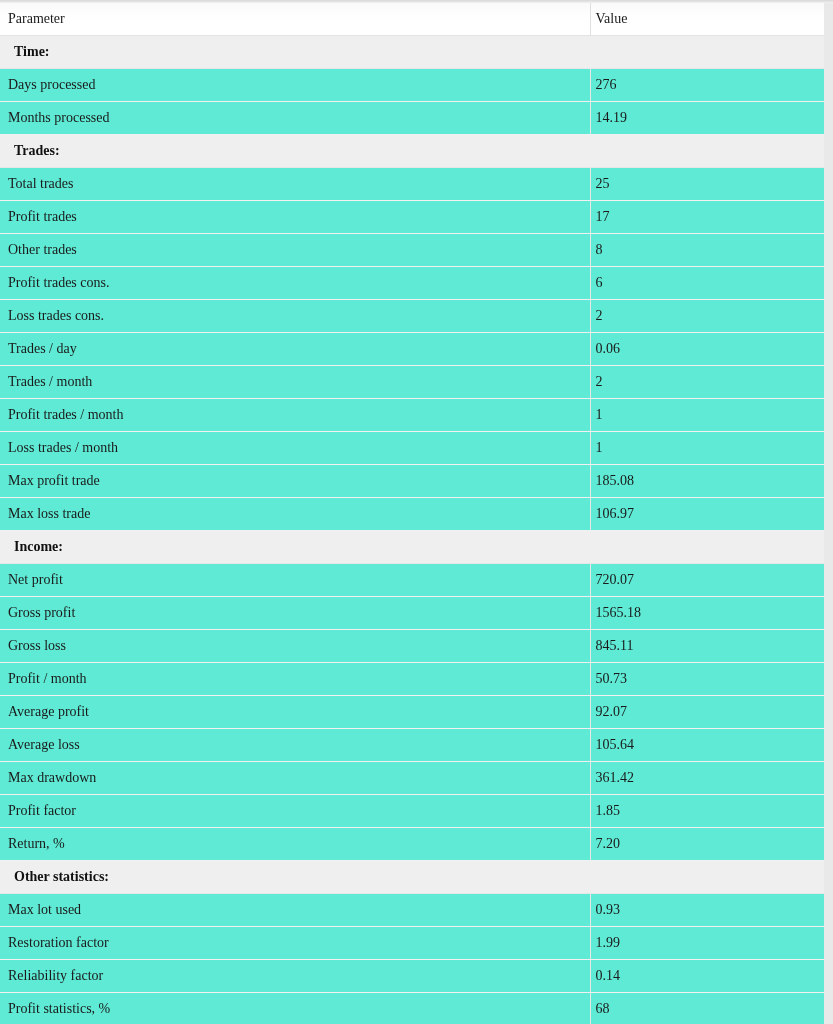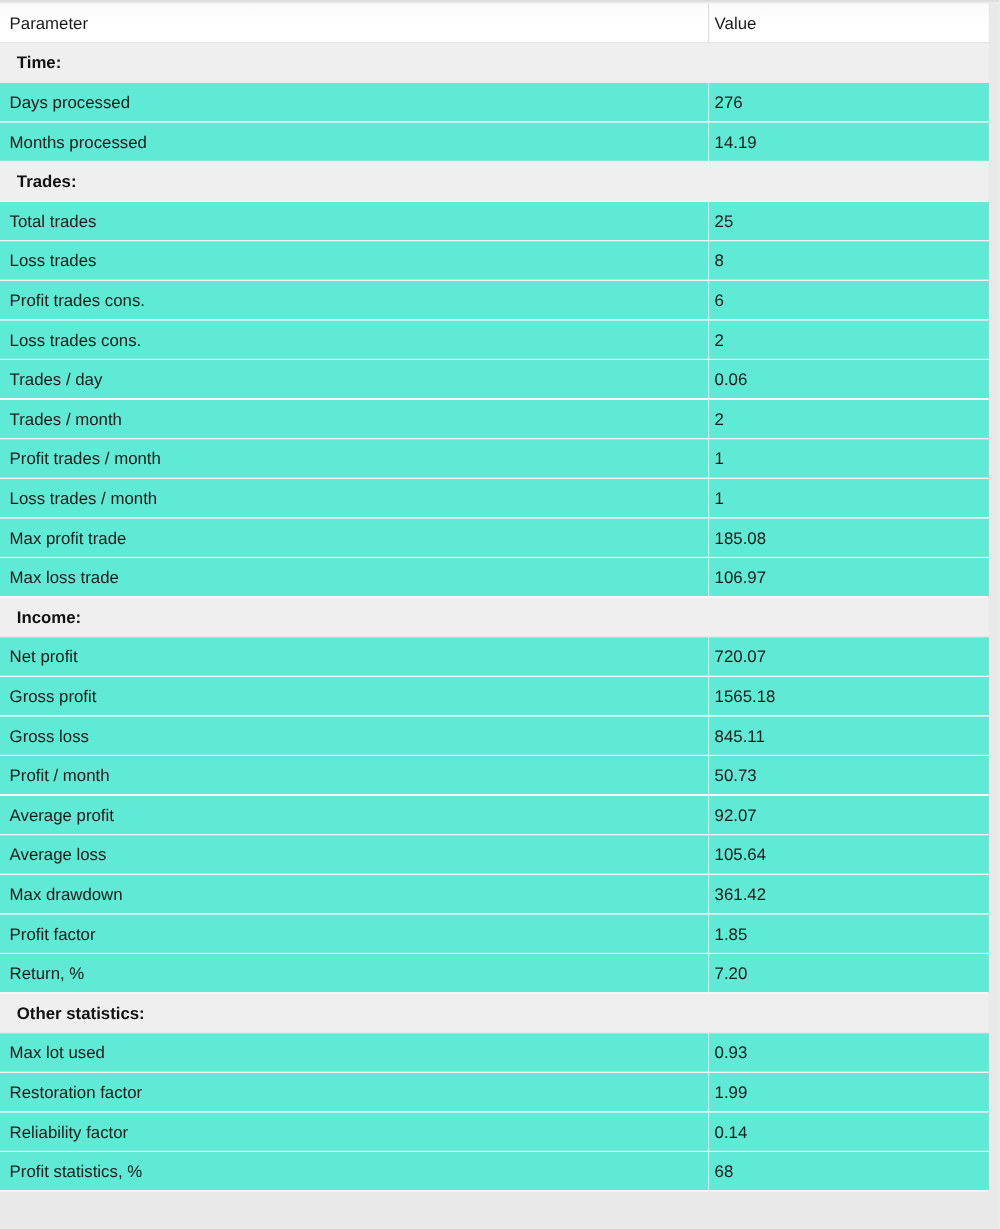--- a/index.html
+++ b/index.html
@@ -55,20 +55,21 @@
   table.stats th,
   table.stats td {
     height: 32px;
     padding: 0 0 0 8px;
     text-align: left;
     vertical-align: middle;
     font-weight: normal;
     line-height: 32px;
     white-space: nowrap;
     overflow: hidden;
+    font-family: Liberation Serif, serif;
   }
 
   
   tr.head-row {
     background: linear-gradient(to bottom, #fafafa 0%, #ffffff 55%, #ffffff 100%);
   }
   tr.head-row th {
     border-bottom: 1px solid #e4e4e4;
     color: #1a1a1a;
   }
@@ -145,21 +146,25 @@
             <td class="value-cell">14.19</td>
           </tr>
           <tr class="section-row">
             <td colspan="2">Trades:</td>
           </tr>
           <tr class="data-row">
             <td class="param-cell">Total trades</td>
             <td class="value-cell">25</td>
           </tr>
           <tr class="data-row">
-            <td class="param-cell">Loss trades</td>
+            <td class="param-cell">Profit trades</td>
+            <td class="value-cell">17</td>
+          </tr>
+          <tr class="data-row">
+            <td class="param-cell">Other trades</td>
             <td class="value-cell">8</td>
           </tr>
           <tr class="data-row">
             <td class="param-cell">Profit trades cons.</td>
             <td class="value-cell">6</td>
           </tr>
           <tr class="data-row">
             <td class="param-cell">Loss trades cons.</td>
             <td class="value-cell">2</td>
           </tr>

